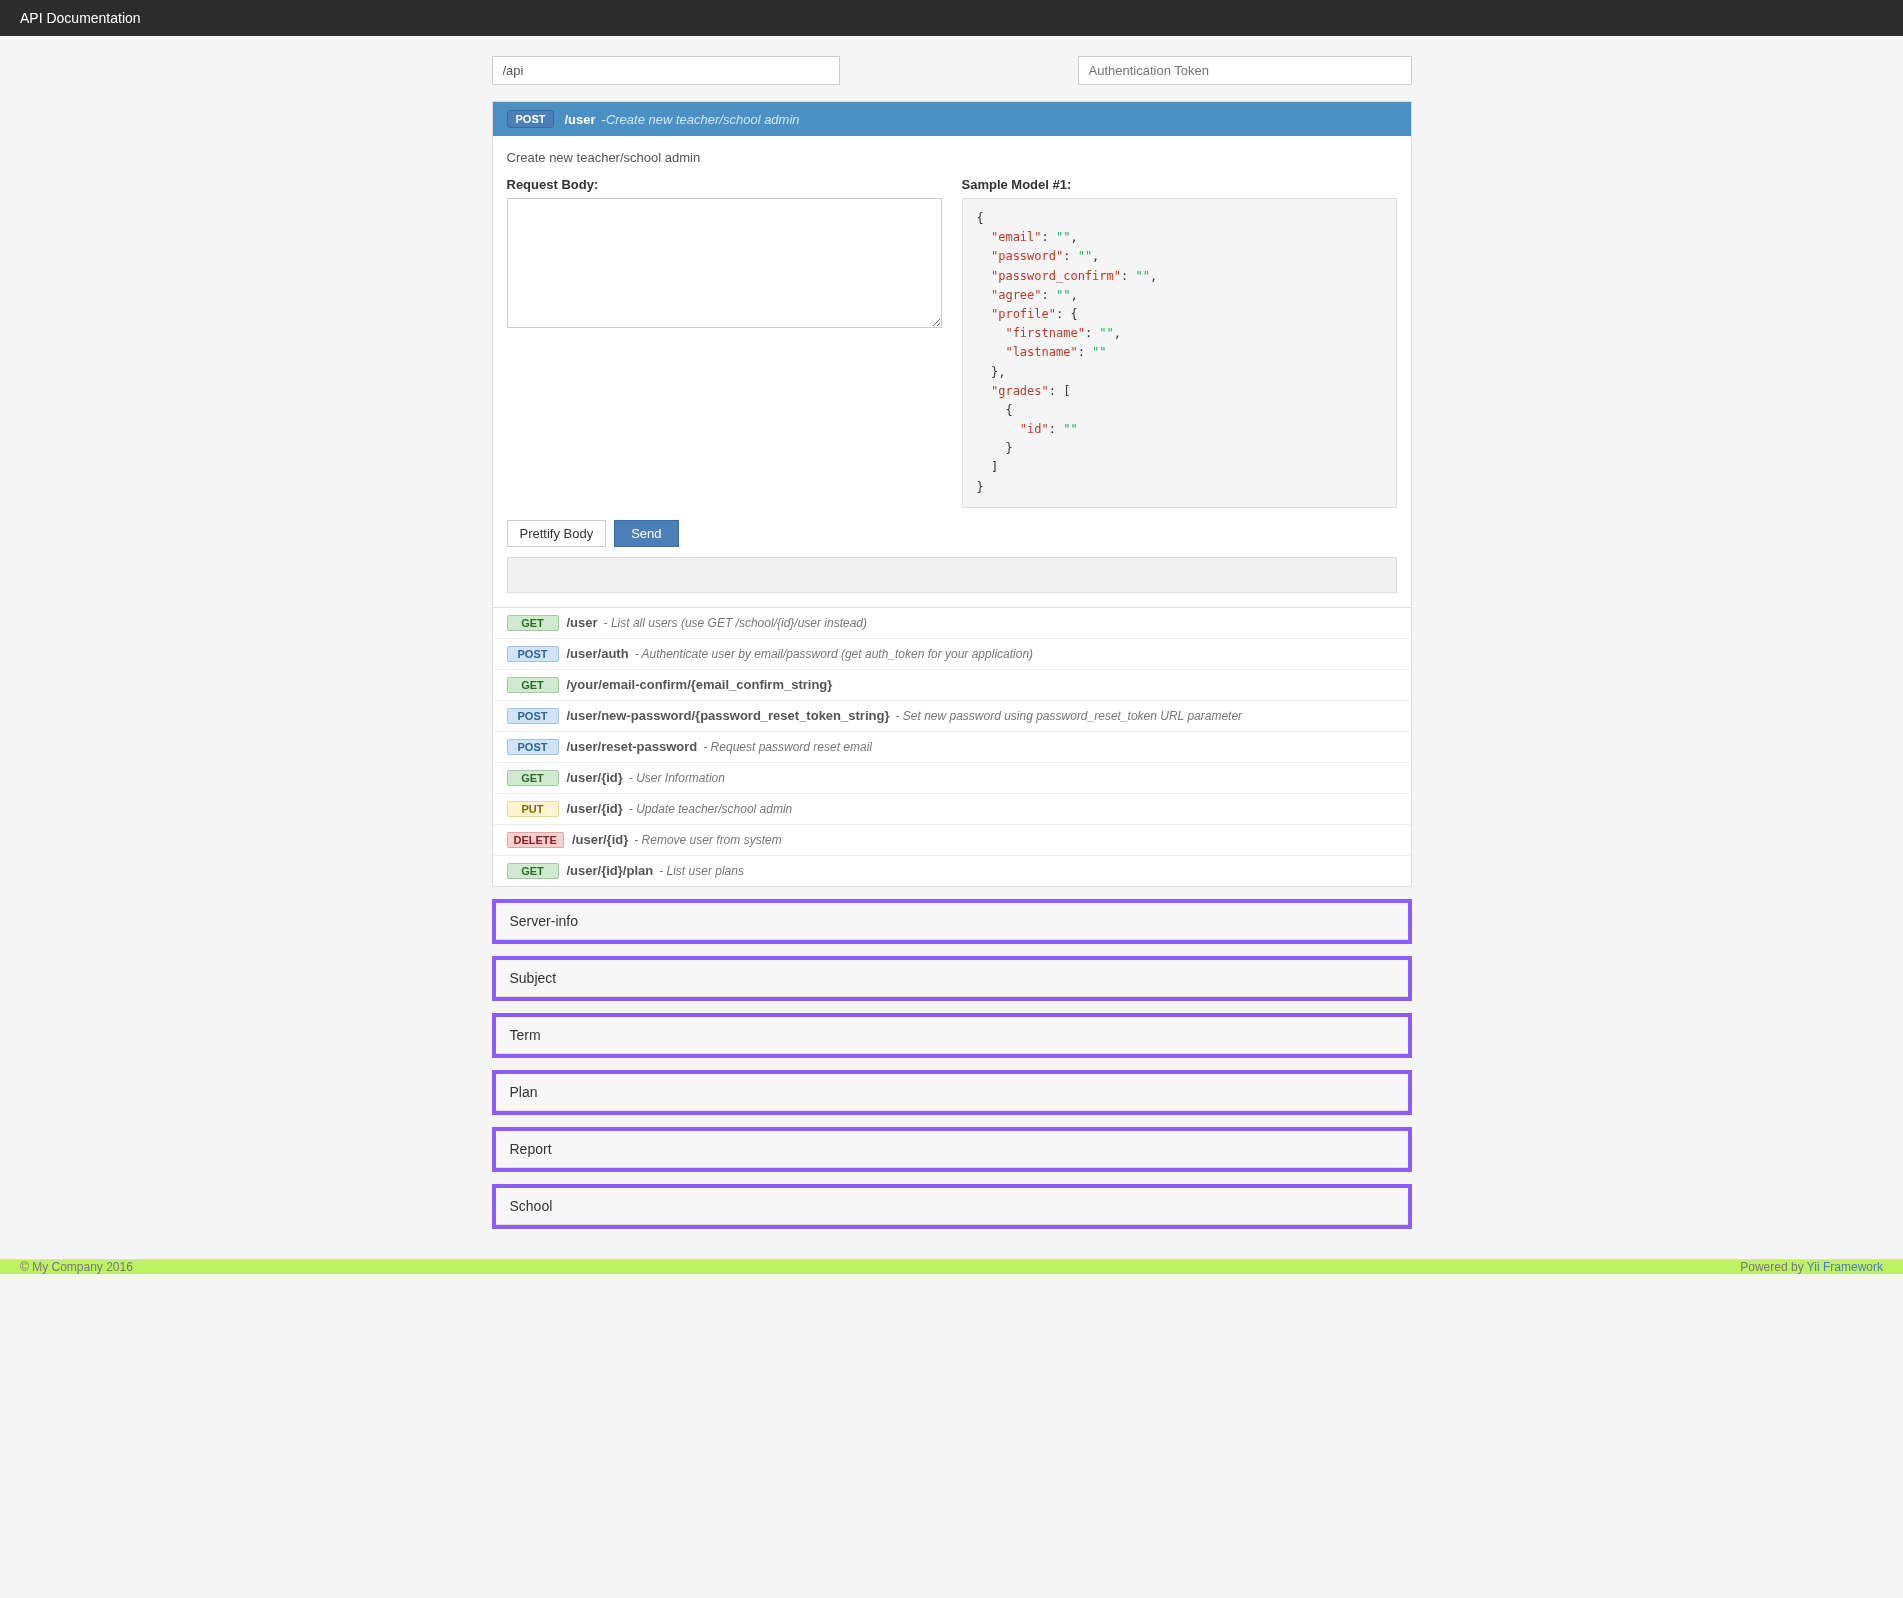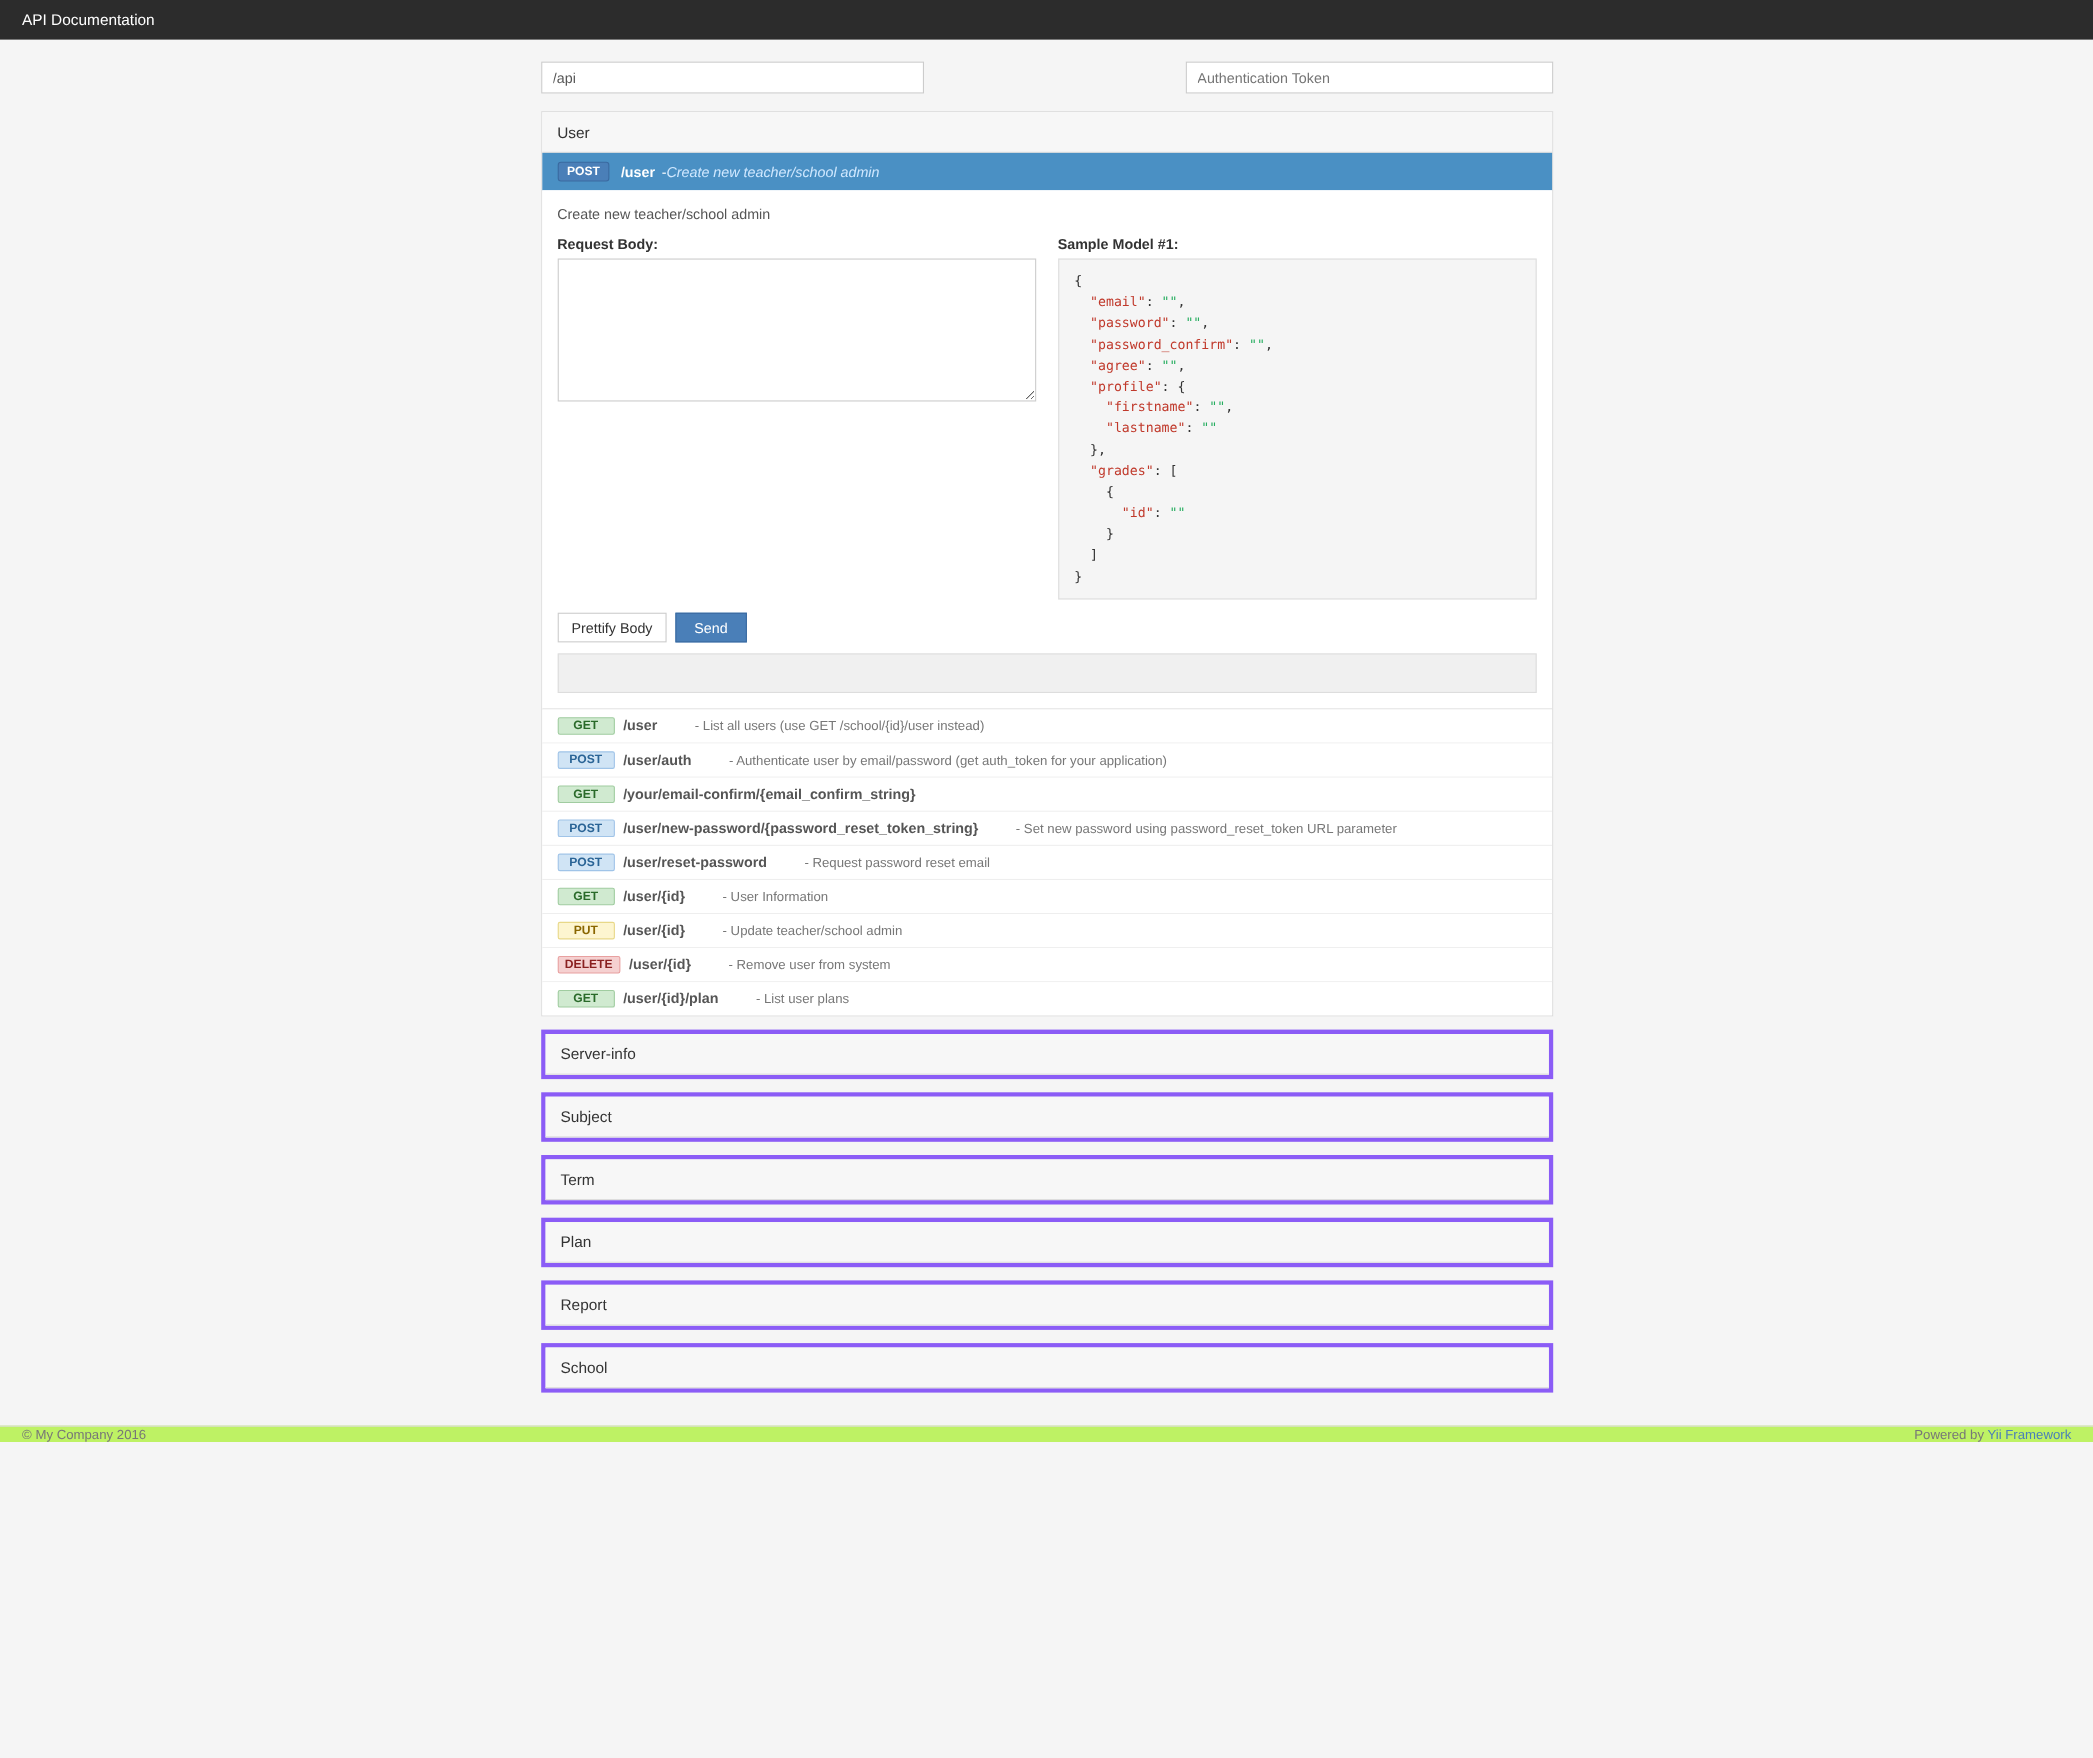--- a/index.html
+++ b/index.html
@@ -191,21 +191,21 @@
     .endpoint-row:last-child { border-bottom: none; }
     .endpoint-row-path {
       font-size: 13px;
       font-weight: bold;
       color: #555;
       margin-right: 6px;
     }
     .endpoint-row-desc {
       font-size: 12px;
       color: #777;
-      margin-left: 28px;
+      font-style: italic;
     }
 
     
     .footer {
       background: #bef264;
       border-top: 1px solid #ddd;
       padding: 0 20px;
       font-size: 12px;
       color: #777;
       display: flex;
@@ -237,23 +237,20 @@
 </div>
 
 <div class="main-content">
 
   <div class="filter-bar">
     <input type="text" class="api-filter" value="/api" placeholder="/api" style="">
     <input type="text" class="auth-token" placeholder="Authentication Token" style="">
   </div>
 
   <div class="user-section">
-    <div class="user-section-header">
-      <span>User</span>
-    </div>
 
     <div>
       <div class="endpoint-header">
         <span class="method-badge method-post">POST</span>
         <span class="endpoint-path">/user</span>
         <span> - </span>
         <span class="endpoint-desc-header">Create new teacher/school admin</span>
       </div>
 
       <div class="endpoint-body">

